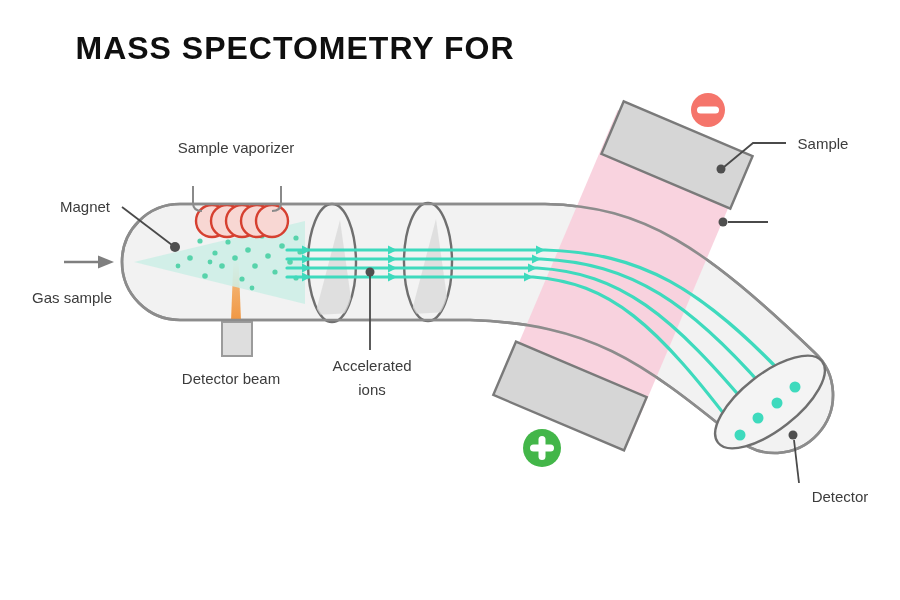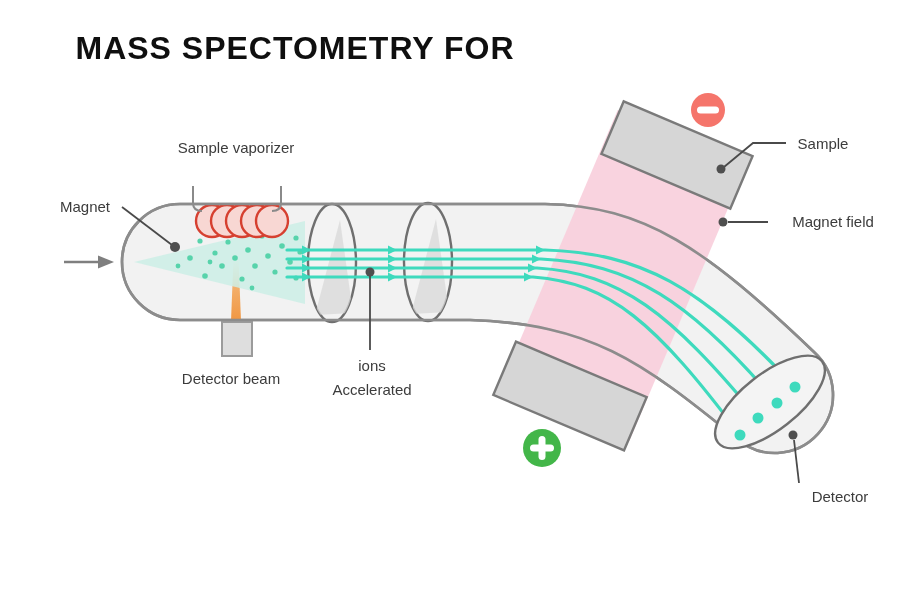--- a/index.html
+++ b/index.html
@@ -186,36 +186,34 @@
 
   <div class="label" style="left:236px;top:136px;">
     <div>Sample vaporizer</div>
   </div>
 
   <div class="label" style="left:85px;top:195px;">
     <div>Magnet</div>
   </div>
 
   <div class="label" style="left:72px;top:286px;">
+    <div>Gas sample</div>
   </div>
 
   <div class="label" style="left:231px;top:367px;">
     <div>Detector beam</div>
   </div>
 
   <div class="label" style="left:372px;top:354px;">
+    <div>Accelerated</div>
     <div>ions</div>
-    <div>Accelerated</div>
   </div>
 
   <div class="label" style="left:823px;top:132px;">
     <div>Sample</div>
   </div>
 
-  <div class="label" style="left:833px;top:210px;">
-    <div>Magnet field</div>
-  </div>
 
   <div class="label" style="left:840px;top:485px;">
     <div>Detector</div>
   </div>
 
 </div>
 
 </body></html>

